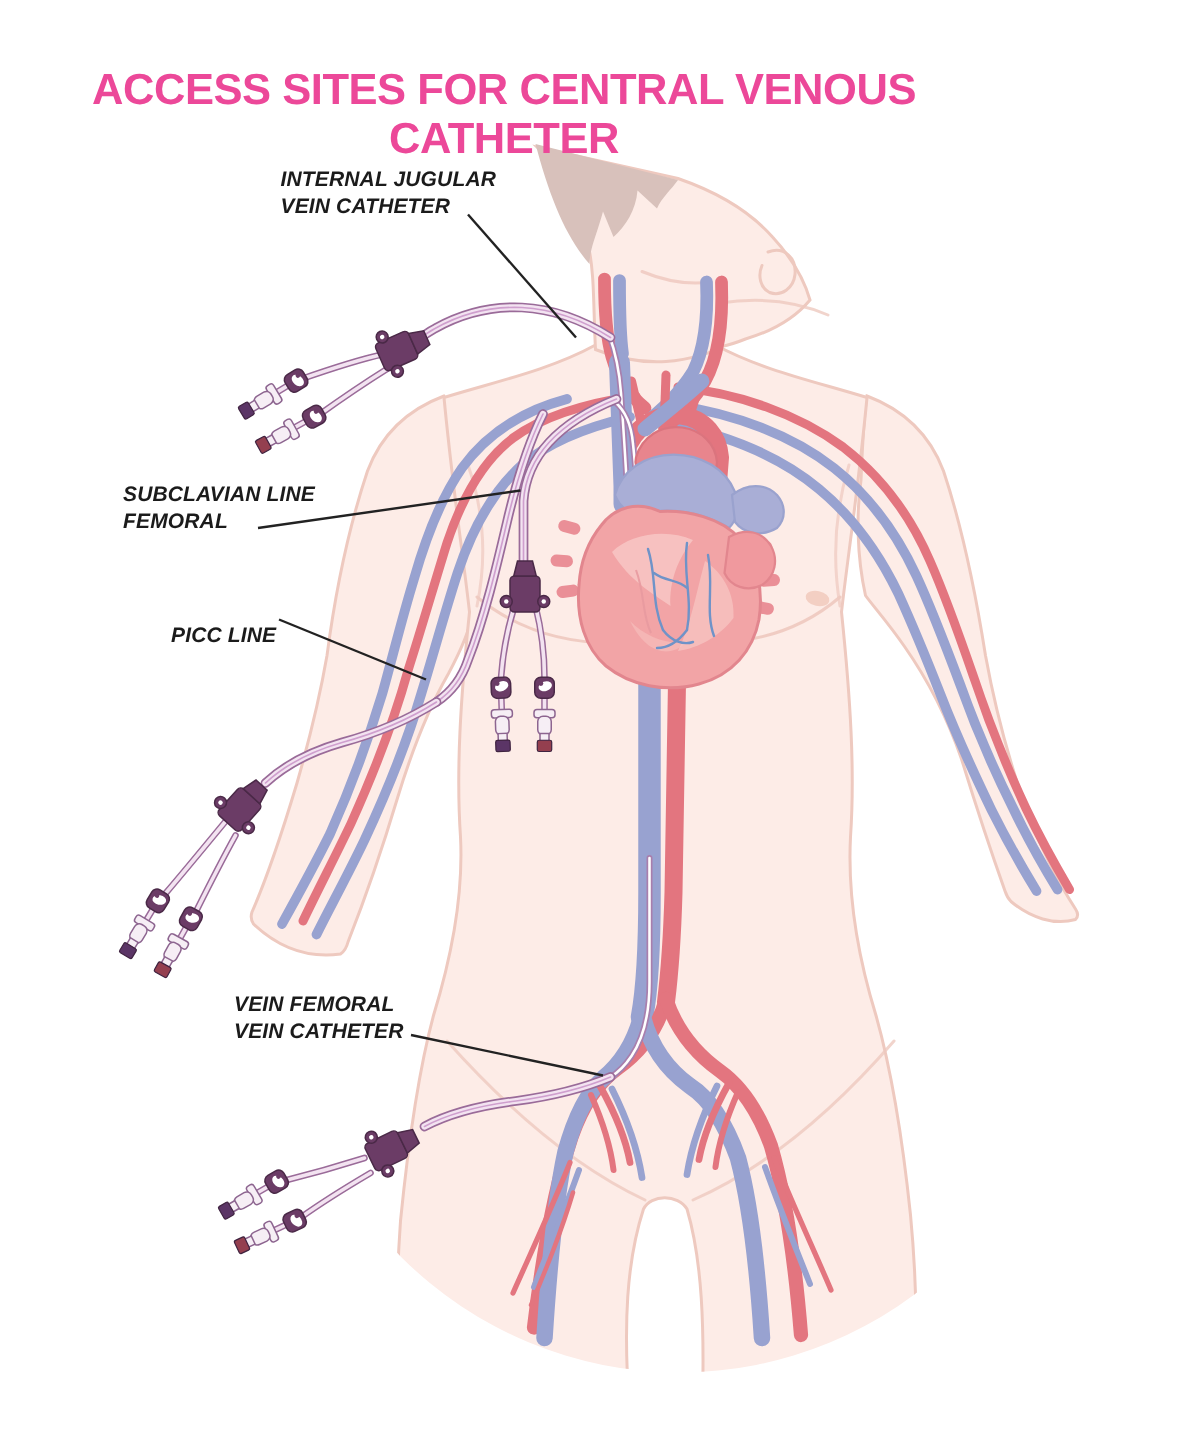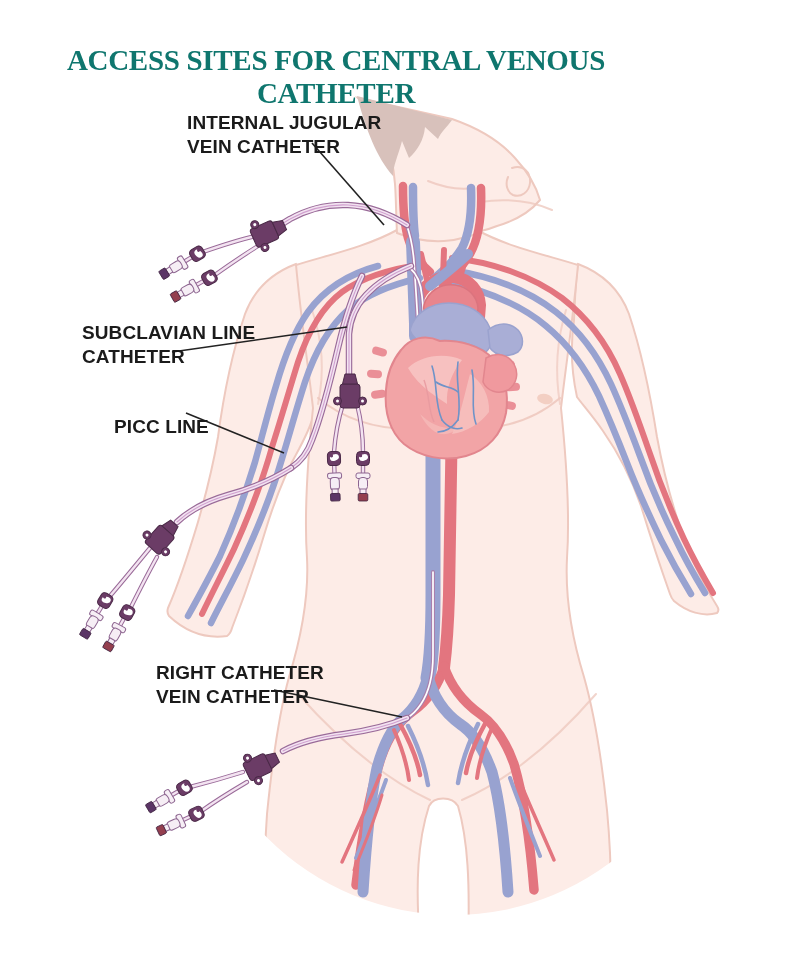--- a/index.html
+++ b/index.html
@@ -4,23 +4,23 @@
 <style>
   :root{
     --skin:#fdece7; --skin-outline:#eec9bf; --vein:#98a2d0; --artery:#e3757f;
     --heart:#f2a4a6; --catheter-tube:#f3e3f1; --catheter-outline:#9a6b99;
     --hub:#6b3c66; --hair:#d8c1bb; --label-text:#1b1b1b; --pointer-line:#222222; --background:#ffffff;
   }
   html,body{margin:0;padding:0;background:#fff;}
   .stage{position:relative;width:800px;height:965px;background:var(--background);overflow:hidden;
          font-family:"Liberation Sans","DejaVu Sans",sans-serif;}
   .title{position:absolute;left:0;top:44px;width:672px;text-align:center;
-         font-size:29px;font-weight:800;letter-spacing:-0.3px;color:#0f766e;font-family:Liberation Serif, serif;}
-  .lbl{position:absolute;font-size:19px;font-weight:700;line-height:1.27;letter-spacing:.1px;
-       color:var(--label-text);white-space:nowrap;}
+         font-size:29px;font-weight:800;letter-spacing:-0.3px;color:#ec4899;}
+  .lbl{position:absolute;font-size:14px;font-weight:700;line-height:1.27;letter-spacing:.1px;
+       color:var(--label-text);white-space:nowrap;font-style:italic;}
   .lbl-jugular{left:187px;top:111px;}
   .lbl-subclavian{left:82px;top:321px;}
   .lbl-picc{left:114px;top:387px;margin-top:28px;}
   .lbl-femoral{left:156px;top:661px;}
   svg{position:absolute;left:0;top:0;}
   .skin{fill:var(--skin);stroke:var(--skin-outline);stroke-width:2;}
   .skinline{fill:none;stroke:var(--skin-outline);stroke-width:2;stroke-linecap:round;}
   .vein{fill:none;stroke:var(--vein);stroke-linecap:round;}
   .artery{fill:none;stroke:var(--artery);stroke-linecap:round;}
   .tube-o{fill:none;stroke:var(--catheter-outline);stroke-width:6.5;stroke-linecap:round;}
@@ -238,23 +238,23 @@
   </svg>
 
   <div class="title">ACCESS SITES FOR CENTRAL VENOUS CATHETER</div>
 
   <div class="lbl lbl-jugular">
     <div>INTERNAL JUGULAR</div>
     <div>VEIN CATHETER</div>
   </div>
   <div class="lbl lbl-subclavian">
     <div>SUBCLAVIAN LINE</div>
-    <div>CATHETER</div>
+    <div>FEMORAL</div>
   </div>
   <div class="lbl lbl-picc">
     <div>PICC LINE</div>
   </div>
   <div class="lbl lbl-femoral">
-    <div>RIGHT CATHETER</div>
+    <div>VEIN FEMORAL</div>
     <div>VEIN CATHETER</div>
   </div>
 
 </div>
 
 </body></html>

